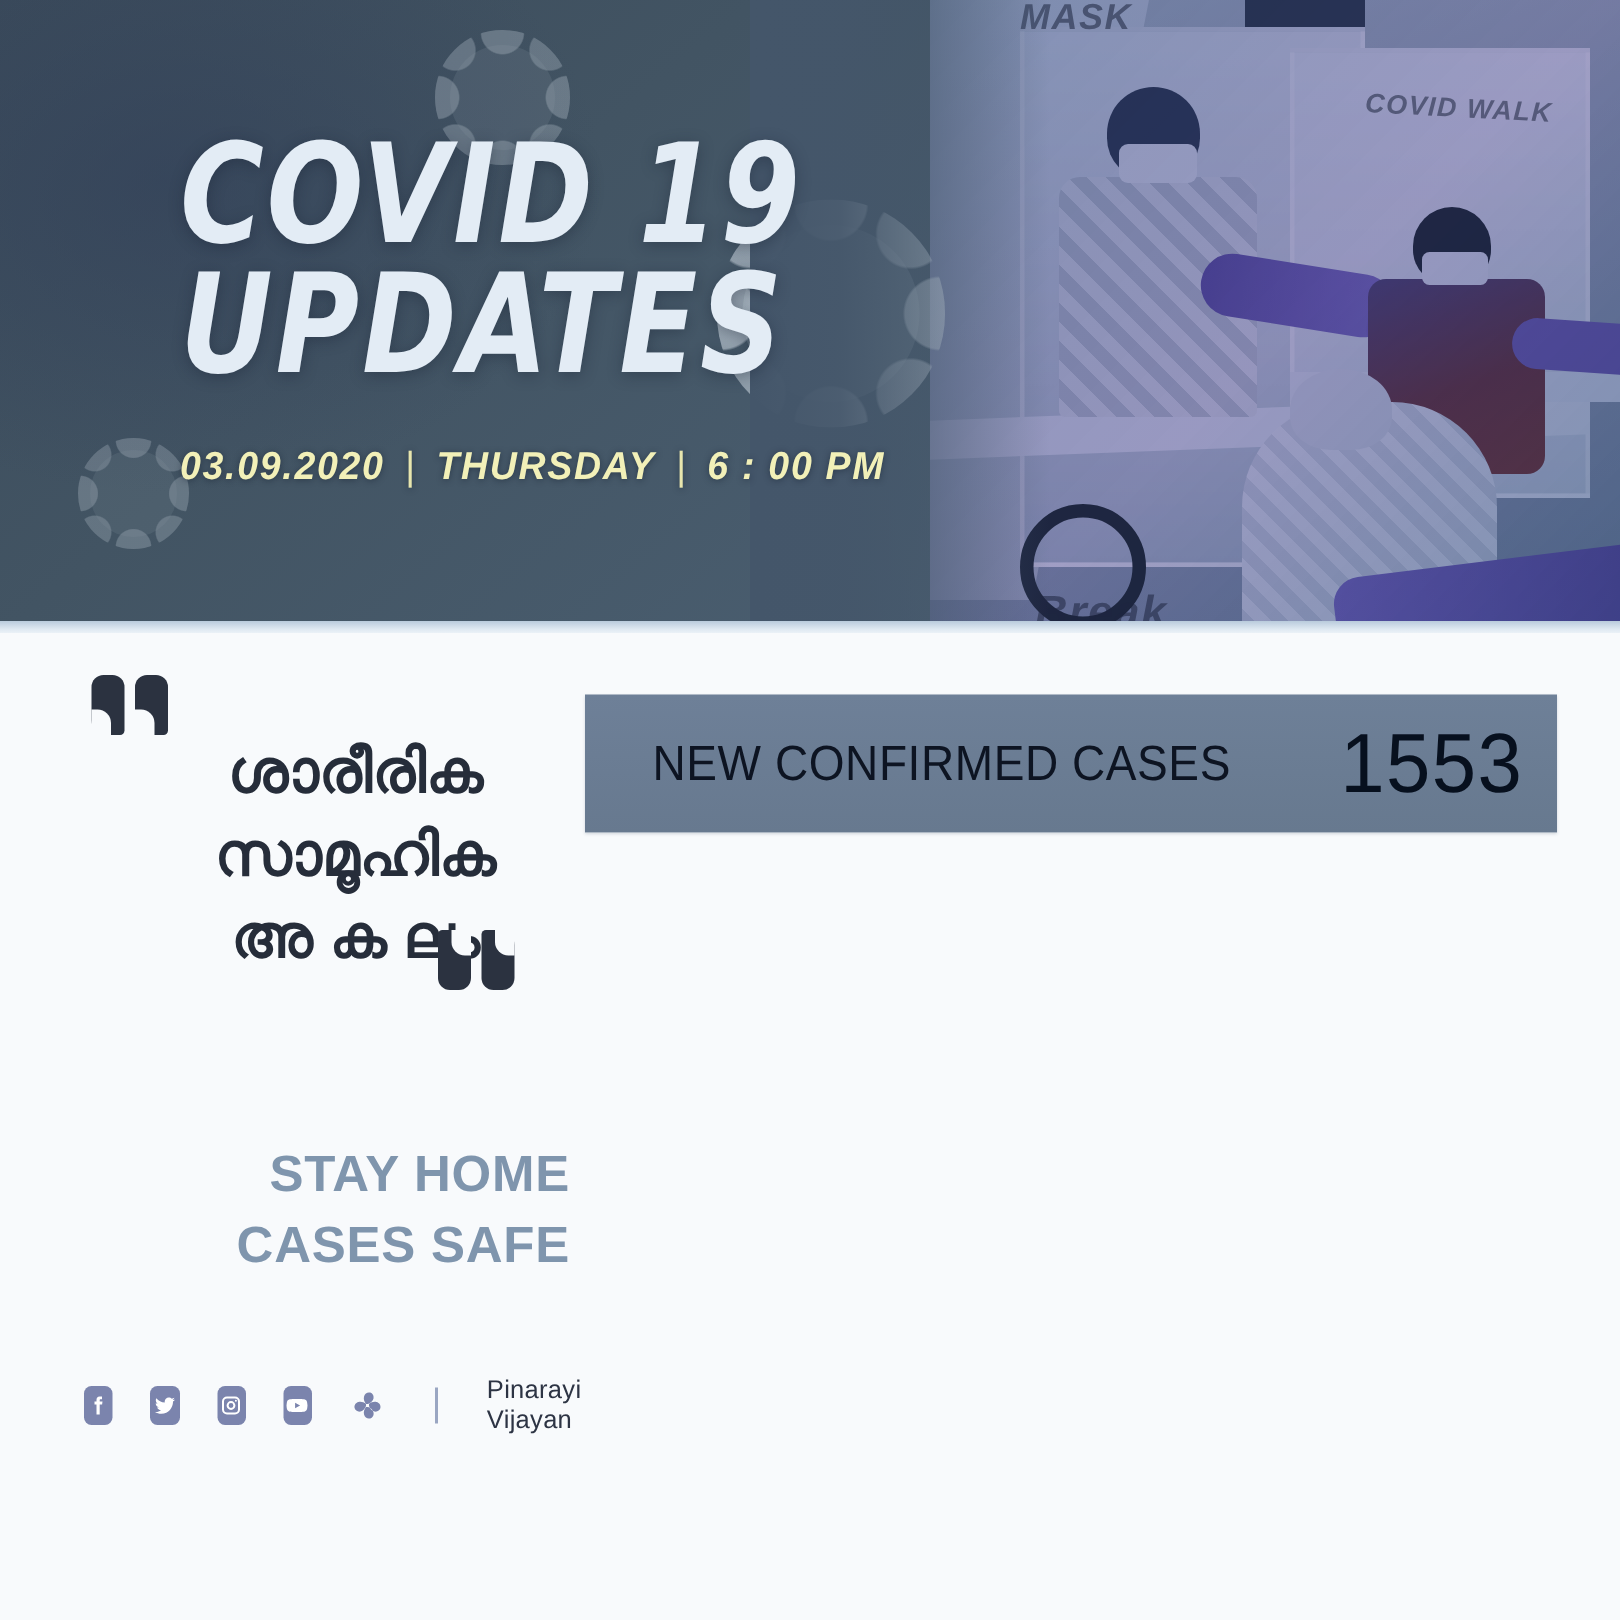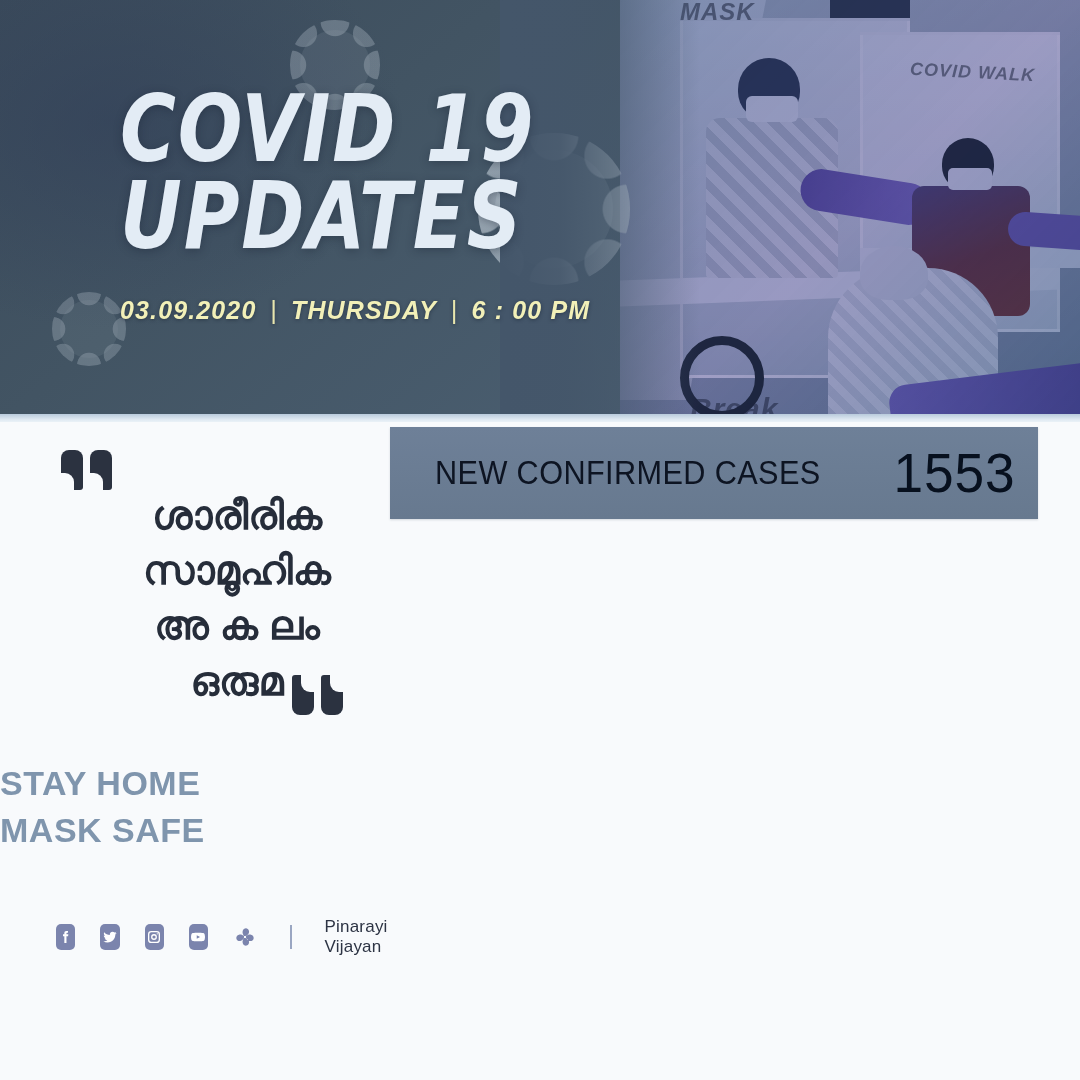--- a/index.html
+++ b/index.html
@@ -223,21 +223,21 @@
     color:#262d3a;
     font-size:40px;
     line-height:1.38;
     font-weight:600;
     font-family:"Liberation Sans","DejaVu Sans", sans-serif;
   }
   .quote-lines div { white-space:nowrap; }
 
   .stay {
     position:absolute; left:0; top:338px; width:380px;
-    text-align:left;
+    text-align:right;
     color:#7f95ad;
     font-weight:700;
     font-size:34px;
     line-height:1.38;
     letter-spacing:.5px;
   }
 
   .social {
     position:absolute; left:56px; top:495px;
     display:flex; align-items:center; gap:25px;
@@ -255,20 +255,21 @@
   .s-name { color:#2d3444; font-size:17px; letter-spacing:.2px; }
 
   
   .cards { position:absolute; left:390px; top:5px; width:648px; }
   .card {
     height:92px; margin-bottom:48px;
     background:linear-gradient(180deg,#6e8098 0%, #67798f 100%);
     display:flex; align-items:center;
     padding:0 22px 0 45px;
     box-shadow:0 1px 2px rgba(40,55,75,.18);
+    margin-top:36px;
   }
   .card:last-child { margin-bottom:0; }
   .card-label {
     flex:1;
     color:#0d1422;
     font-size:33px;
     font-weight:400;
     letter-spacing:.4px;
     transform:scaleX(.93);
     transform-origin:left center;
@@ -351,31 +352,30 @@
 
       <div class="quote-block">
         <span class="q-open">
           <i class="q-mark"></i><i class="q-mark"></i>
         </span>
 
         <div class="quote-lines">
           <div>ശാരീരിക</div>
           <div>സാമൂഹിക</div>
           <div>അ ക ലം</div>
-          <div>ഒരുമ</div>
         </div>
 
         <span class="q-close-wrap">
           <i class="q-mark"></i><i class="q-mark"></i>
         </span>
       </div>
 
       <div class="stay">
         <div>STAY HOME</div>
-        <div>MASK SAFE</div>
+        <div>CASES SAFE</div>
       </div>
 
       <div class="social">
         <span class="s-icon">
           <svg viewBox="0 0 24 24">
               <path d="M15 3h-2.5C10.6 3 9.5 4.3 9.5 6.2V8H7.5v3h2v10h3.2V11h2.4l.4-3h-2.8V6.7c0-.6.2-1 .9-1H15V3z"></path>
             </svg>
         </span>
         <span class="s-icon">
           <svg viewBox="0 0 24 24">

